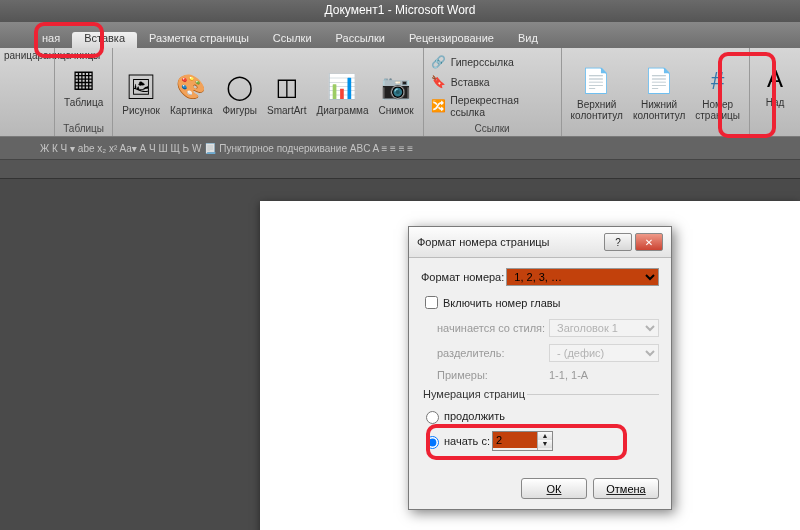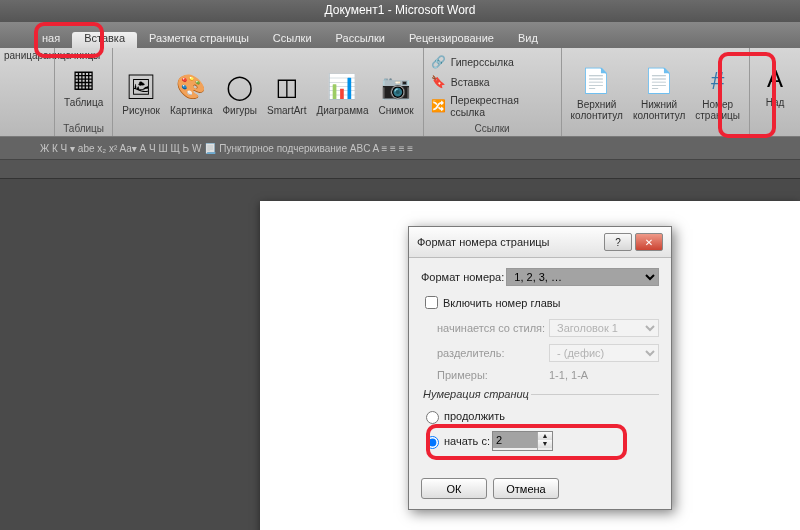--- a/index.html
+++ b/index.html
@@ -176,21 +176,21 @@
 }
 .dlg-title-btns .close {
   background: linear-gradient(#e98,#c43);
   color: #fff;
 }
 .dlg-body { padding: 10px 12px; }
 .row { display: flex; align-items: center; margin-bottom: 7px; gap: 2px; }
 .row label { flex: 0 0 auto; }
 select, input[type=text] {
   border: 1px solid #999;
-  background: #a3a3a3;
+  background: #c2410c;
   font-size: 11px;
   padding: 1px 3px;
   height: 18px;
   box-sizing: border-box;
 }
 .disabled { color: #999; }
 .disabled select, .disabled input { color: #999; background: #f5f5f5; border-color: #ccc; }
 .spinner {
   display: inline-flex;
   border: 1px solid #888;
@@ -199,39 +199,39 @@
 .spinner input { border: none; width: 44px; text-align: left; height: 16px; }
 .spinner .spbtns { display: flex; flex-direction: column; border-left: 1px solid #aaa; }
 .spinner .spbtns div {
   width: 14px; height: 8px;
   font-size: 7px; line-height: 7px;
   text-align: center;
   background: linear-gradient(#fafafa,#ddd);
   cursor: pointer;
 }
 .dlg-buttons {
-  display: flex; 
-  gap: 6px; padding: 8px 12px 10px;
+  display: flex; justify-content: flex-end;
+  gap: 6px; padding: 8px 12px 10px; text-decoration: underline;
 }
 .dlg-buttons button {
   min-width: 66px;
   height: 21px;
   border: 1px solid #888;
   border-radius: 3px;
   background: linear-gradient(#fff,#dedede);
   font-size: 11px;
   cursor: pointer;
 }
 fieldset {
   border: 1px solid #ccc;
   border-width: 1px 0 0 0;
   margin: 6px 0 0;
   padding: 8px 0 2px;
 }
-legend { padding: 0 2px; color: #333; font-style: italic; }
+legend { padding: 0 2px; color: #333; }
 </style>
 </head>
 <body>
 
 <div class="highlight-red hl1"></div>
 <div class="highlight-red hl2"></div>
 <div class="highlight-red hl3"></div>
 
 <div class="titlebar">Документ1 - Microsoft Word</div>
 

